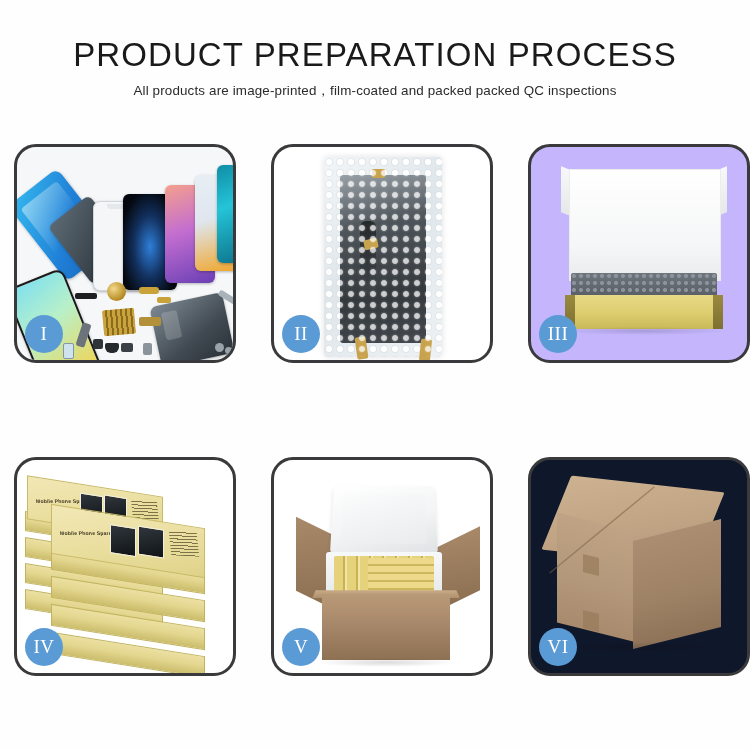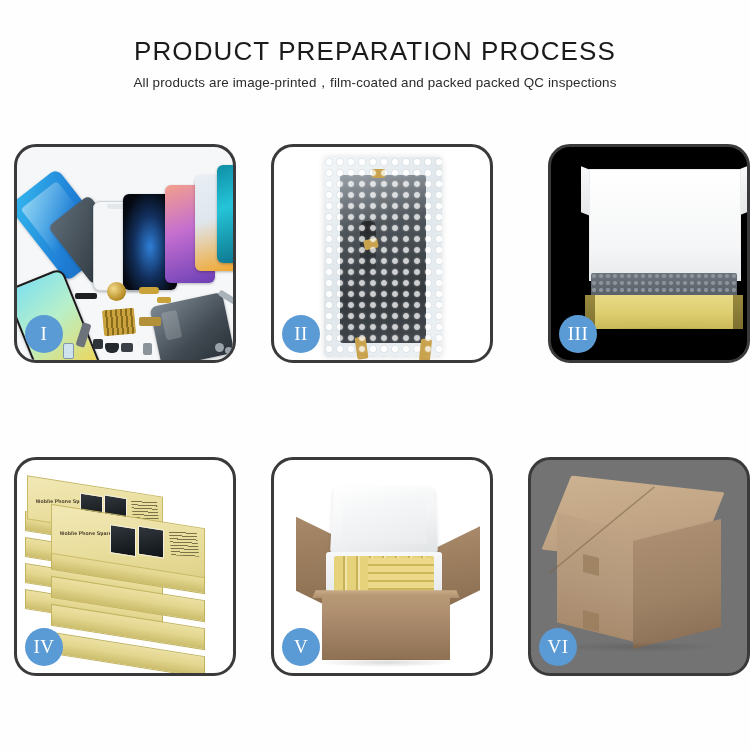--- a/index.html
+++ b/index.html
@@ -25,21 +25,21 @@
   
   .header {
     position: absolute;
     top: 38px;
     left: 0;
     width: 750px;
     text-align: center;
   }
   .title {
     font-family: "Liberation Sans", sans-serif;
-    font-size: 26px;
+    font-size: 33px;
     font-weight: 400;
     letter-spacing: 1.1px;
     color: #1a1a1a;
     line-height: 1.05;
     white-space: nowrap;
   }
   .subtitle {
     margin-top: 9px;
     font-family: "Liberation Sans", sans-serif;
     font-size: 13.4px;
@@ -221,21 +221,21 @@
   .bf3{left:32px;top:180px;width:11px;height:22px;transform:rotate(-8deg);}
   .bf4{left:96px;top:182px;width:11px;height:22px;transform:rotate(6deg);}
   .bubbleoverlay{
     position:absolute; inset:0;
     background:
       radial-gradient(circle at 5px 5px, rgba(255,255,255,.75) 2.4px, rgba(255,255,255,.08) 3.6px, rgba(255,255,255,0) 5px) 0 0/11px 11px;
     pointer-events:none;
   }
 
   
-  .p3 { background: #000000; margin-left: 20px; }
+  .p3 { background: #c4b5fd; }
   .box3-lid {
     position:absolute; left: 38px; top: 22px; width: 150px; height: 110px;
     background: linear-gradient(180deg,#ffffff 0%,#f5f6f7 70%,#e8eaec 100%);
     border: 1px solid #ececec;
   }
   .box3-lid-flapL{
     position:absolute; left: 30px; top: 22px; width: 14px; height: 46px;
     background: linear-gradient(180deg,#f7f8f9,#e5e7e9);
     transform: skewY(22deg);
   }
@@ -348,21 +348,21 @@
     position:absolute; left: 40px; top: 128px; width: 144px; height: 12px;
     background: linear-gradient(180deg,#c9ab87,#b0906e);
     transform: perspective(200px) rotateX(50deg);
   }
   .c5-shadow{
     position:absolute; left: 44px; top: 198px; width: 136px; height: 9px;
     background: radial-gradient(ellipse at center, rgba(0,0,0,.14), rgba(0,0,0,0) 72%);
   }
 
   
-  .p6 { background: #737373; }
+  .p6 { background: #0f172a; }
   .c6-top{
     position:absolute; left: 22px; top: 24px; width: 160px; height: 74px;
     background: linear-gradient(165deg,#cdb292 0%,#c0a484 55%,#b2957a 100%);
     transform: skewX(-22deg) skewY(6deg);
     border-radius: 2px;
   }
   .c6-seam{
     position:absolute; left: 70px; top: 22px; width: 2px; height: 96px;
     background: rgba(120,96,70,.55);
     transform: skewX(-36deg) rotate(26deg);

